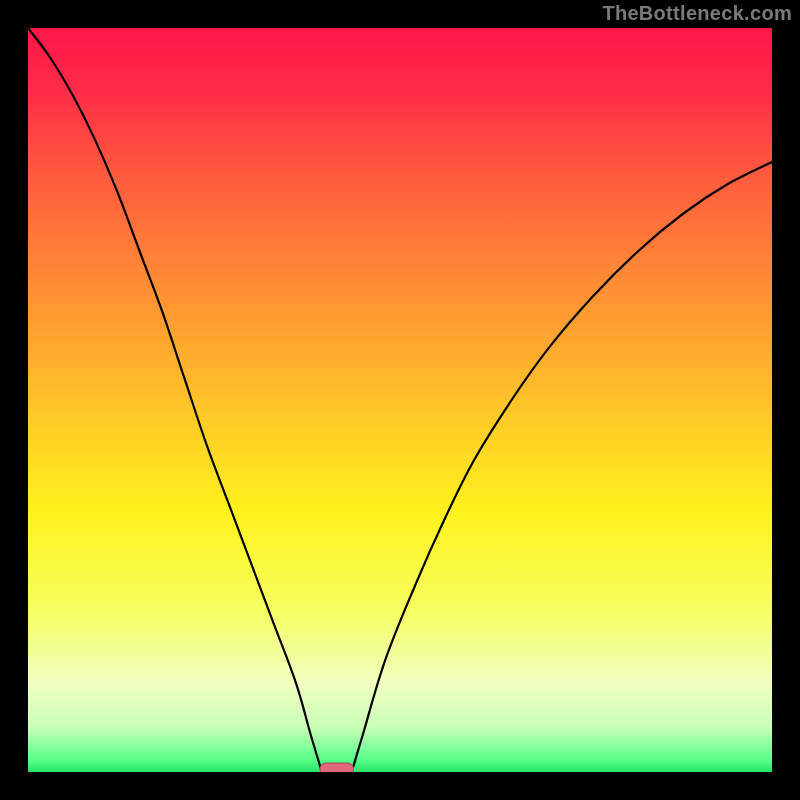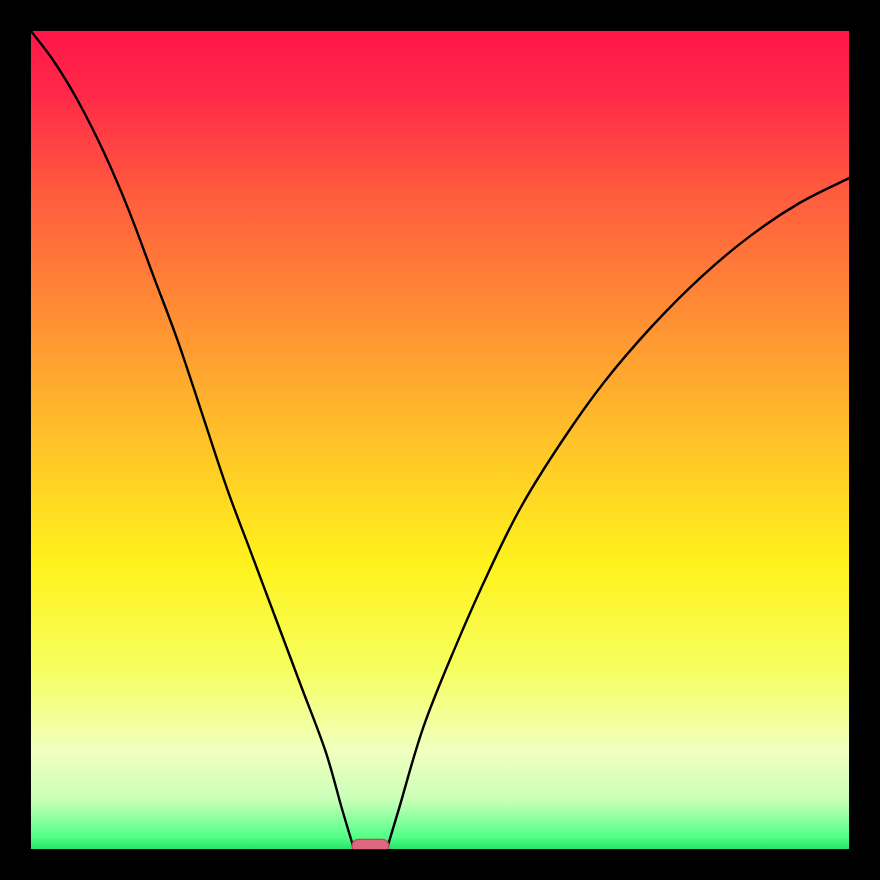--- a/index.html
+++ b/index.html
@@ -31,20 +31,21 @@
     font-weight: bold;
     font-size: 20px;
     color: #7a7a7a;
     letter-spacing: 0.3px;
   }
 </style>
 </head>
 <body>
 
 <div class="stage">
+  <div class="watermark">TheBottleneck.com</div>
 
   <div class="plot-area">
     <svg width="744" height="744" viewBox="0 0 744 744">
       <defs>
         <linearGradient id="bg-grad" x1="0" y1="0" x2="0" y2="1">
         <stop offset="0%" stop-color="#ff1649"></stop>
             <stop offset="8%" stop-color="#ff2a48"></stop>
             <stop offset="20%" stop-color="#ff5c3e"></stop>
             <stop offset="35%" stop-color="#ff8f34"></stop>
             <stop offset="50%" stop-color="#ffc229"></stop>

